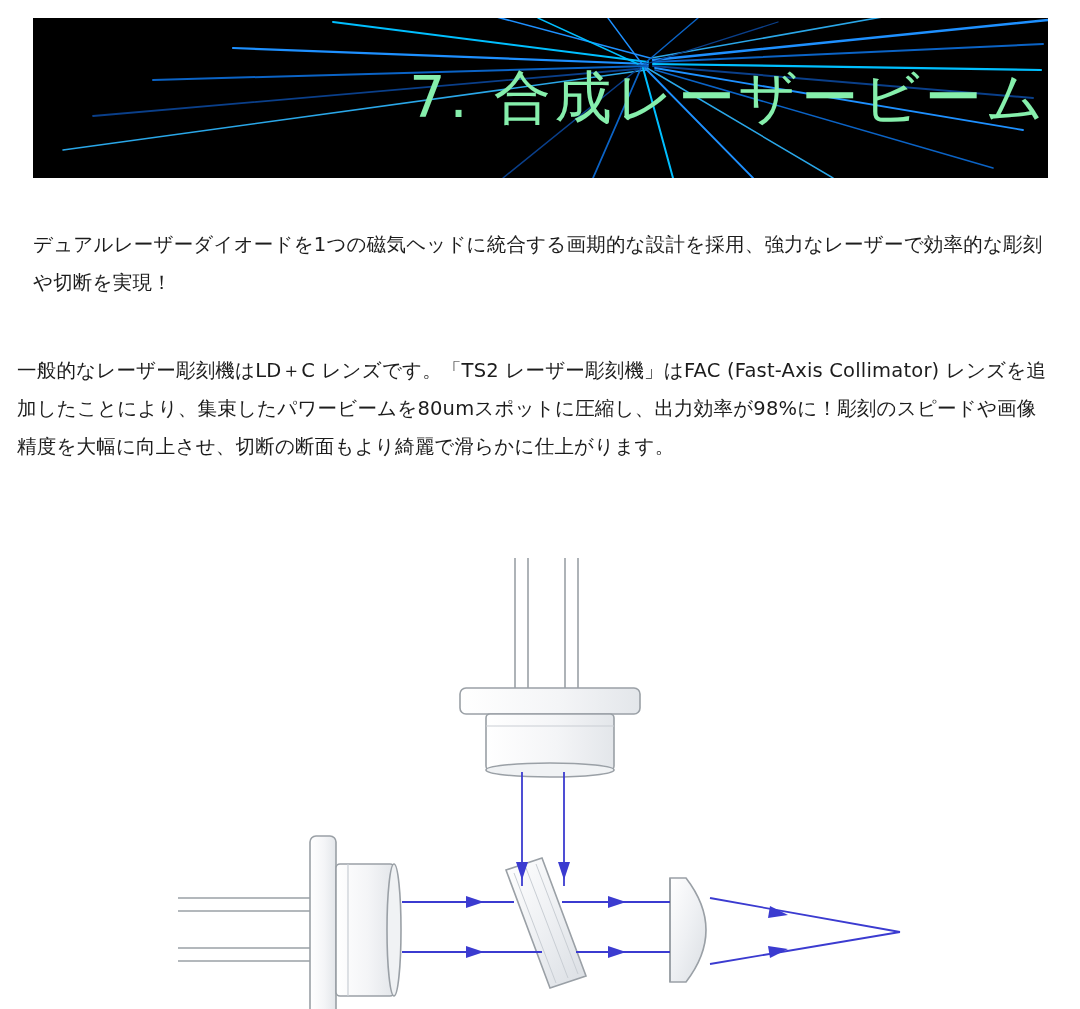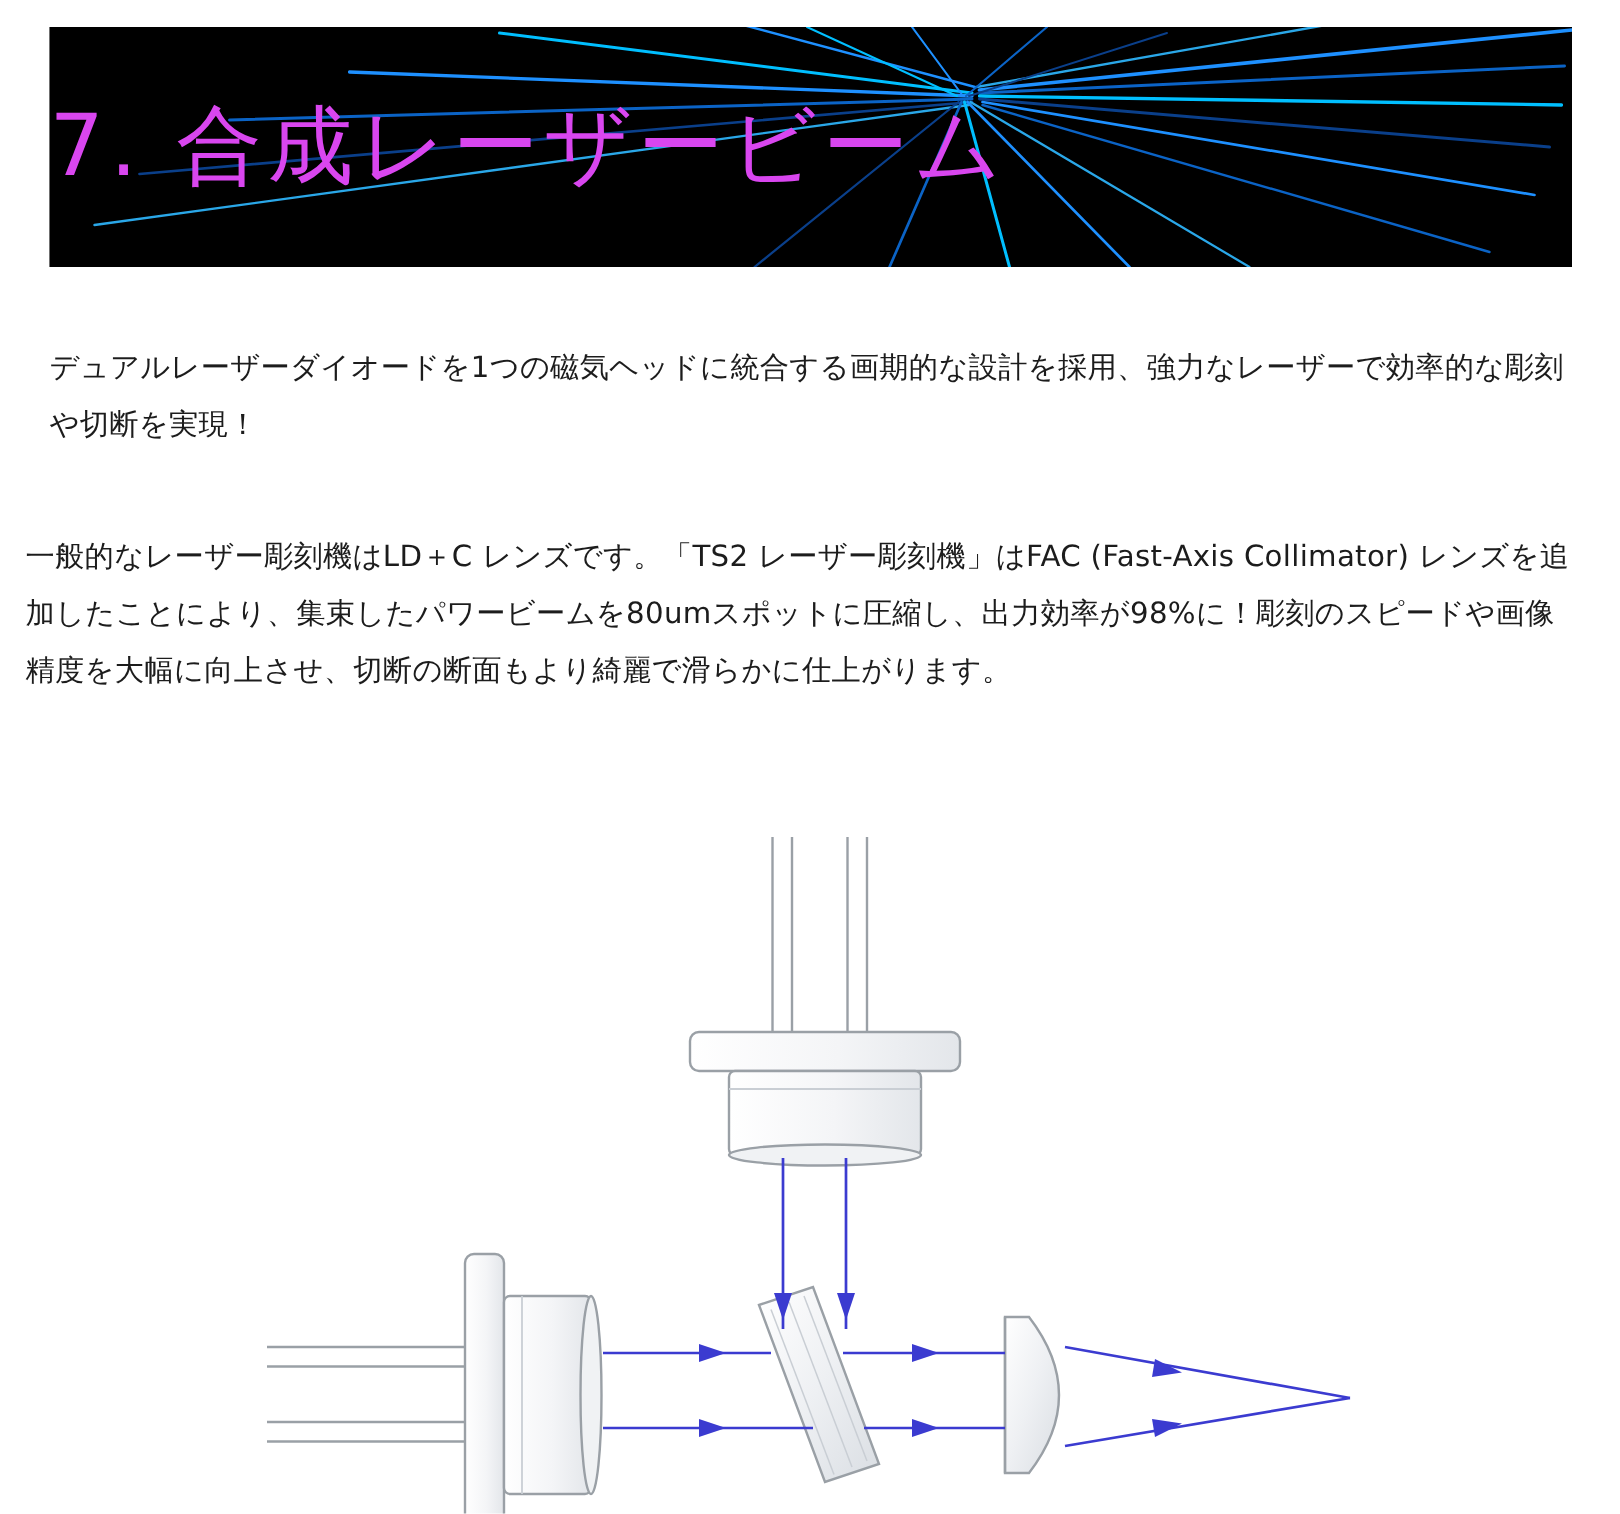--- a/index.html
+++ b/index.html
@@ -32,22 +32,22 @@
     width: 100%;
     height: 100%;
     display: block;
   }
   .hero-title {
     position: absolute;
     left: 0;
     right: 0;
     top: 50%;
     transform: translateY(-50%);
-    text-align: left;
-    color: #d946ef;
+    text-align: right;
+    color: #86efac;
     font-size: 57px;
     letter-spacing: 4px;
     font-weight: 400;
     font-family: "DejaVu Sans", "Liberation Sans", sans-serif;
     white-space: nowrap;
     z-index: 2;
   }
 
   
   .para {

